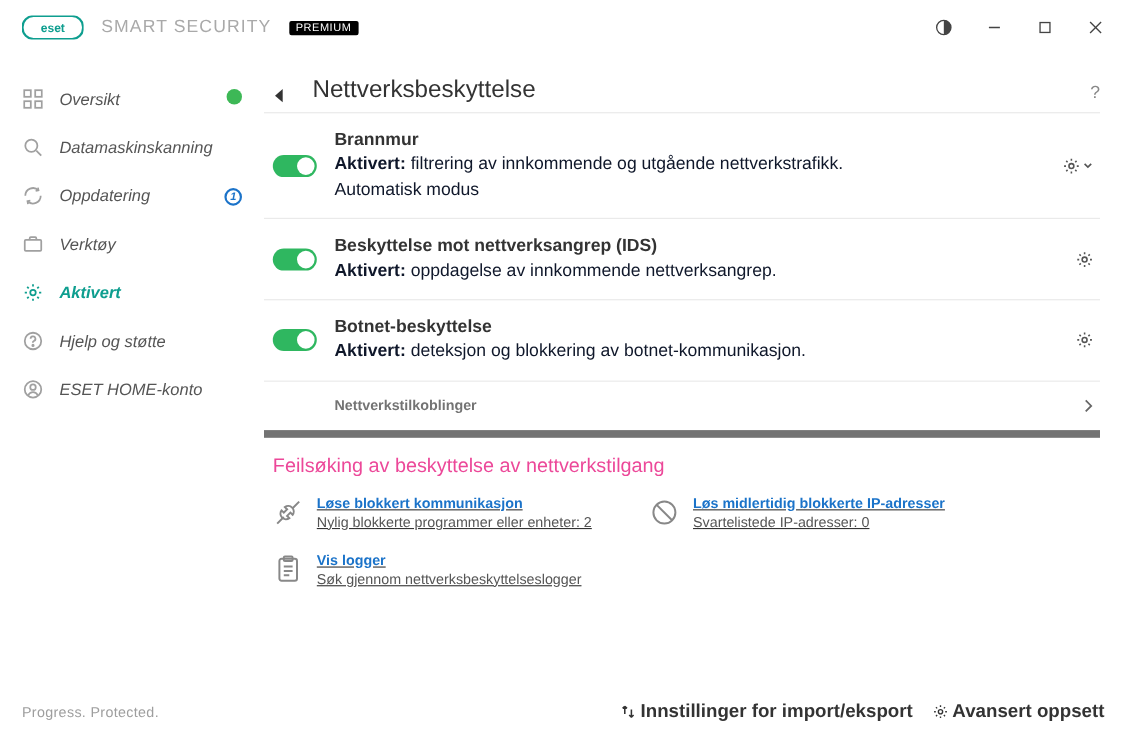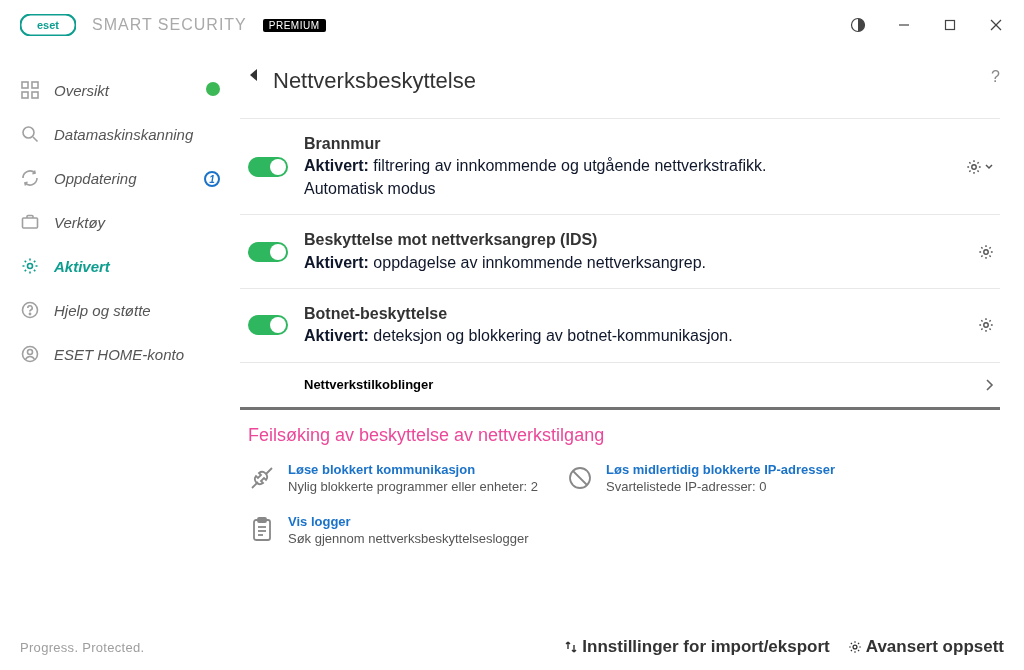--- a/index.html
+++ b/index.html
@@ -13,40 +13,40 @@
 .main { flex: 1; display: flex; overflow: hidden; }
 .sidebar { width: 240px; padding-top: 18px; }
 .side-item { display: flex; align-items: center; gap: 14px; height: 44px; padding: 0 20px; color: #555; cursor: pointer; font-size: 15px; position: relative; font-style: italic; }
 .side-item.active { color: #0e9e8f; font-weight: 600; }
 .side-icon { width: 20px; height: 20px; display: flex; align-items: center; justify-content: center; color: #a0a0a0; }
 .side-item.active .side-icon { color: #0e9e8f; }
 .side-badge { margin-left: auto; }
 .badge-green { width: 14px; height: 14px; background: #3db856; border-radius: 50%; display: inline-block; }
 .badge-blue { width: 16px; height: 16px; background: #fff; border: 2px solid #1b73c9; color: #1b73c9; border-radius: 50%; font-size: 10px; display: inline-flex; align-items: center; justify-content: center; font-weight: 600; }
 .content { flex: 1; padding: 18px 24px 0 0; display: flex; flex-direction: column; overflow: hidden; }
-.content-header { display: flex; align-items: flex-start; gap: 13px; margin-bottom: 24px; padding-left: 8px; }
+.content-header { display: flex; align-items: flex-end; gap: 24px; margin-bottom: 8px; padding-left: 8px; }
 .back-btn { cursor: pointer; font-size: 14px; color: #333; }
 .page-title { font-size: 22px; font-weight: 400; color: #333; }
 .help-btn { margin-left: auto; cursor: pointer; color: #888; font-size: 16px; }
 .rows { }
 .row { display: flex; align-items: center; padding: 14px 6px 14px 8px; border-bottom: 1px solid #e8e8e8; gap: 16px; }
 .row:first-child { border-top: 1px solid #e8e8e8; }
 .toggle { width: 40px; height: 20px; border-radius: 10px; position: relative; cursor: pointer; flex-shrink: 0; }
 .toggle.on { background: #2fb760; }
 .toggle-knob { position: absolute; width: 16px; height: 16px; background: #fff; border-radius: 50%; top: 2px; }
 .toggle.on .toggle-knob { right: 2px; }
 .row-text { flex: 1; line-height: 1.4; font-size: 16px; }
 .row-title { font-weight: 600; color: #333; }
 .row-desc { color: #0f172a; }
 .row-strong { font-weight: 600; }
 .gear { cursor: pointer; color: #555; flex-shrink: 0; display: flex; align-items: center; gap: 2px; }
-.row-link { display: flex; align-items: center; padding: 14px 6px 14px 64px; border-bottom: 3px solid #737373; cursor: pointer; font-weight: 600; font-size: 13px; color: #000000; justify-content: space-between; }
+.row-link { display: flex; align-items: center; padding: 14px 6px 14px 64px; border-bottom: 7px solid #737373; cursor: pointer; font-weight: 600; font-size: 13px; color: #737373; justify-content: space-between; }
 .row-link .chev { margin-left: auto; font-size: 18px; color: #666; }
 .ts-heading { margin: 15px 0 16px 8px; font-size: 18px; color: #ec4899; }
-.ts-grid { display: flex; gap: 28px; padding-left: 8px; flex-wrap: wrap; }
+.ts-grid { display: flex; gap: 52px; padding-left: 8px; flex-wrap: wrap; text-decoration: underline; }
 .ts-col { display: flex; flex-direction: column; gap: 20px; }
 .ts-item { display: flex; gap: 12px; }
 .ts-icon { width: 28px; height: 28px; color: #888; flex-shrink: 0; margin-top: 2px; }
 .ts-link { color: #1b73c9; font-weight: 600; font-size: 13px; cursor: pointer; }
 .ts-sub { color: #555; font-size: 13px; margin-top: 2px; }
 .footer { height: 46px; border-top: 0; display: flex; align-items: center; padding: 0 20px; font-size: 13px; }
 .tagline { color: #9e9e9e; letter-spacing: 0.3px; }
 .footer-actions { margin-left: auto; display: flex; gap: 18px; align-items: center; }
 .footer-link { color: #333; cursor: pointer; display: flex; align-items: center; gap: 4px; font-weight: 600; font-size: 17px; }
 svg { display: block; }

